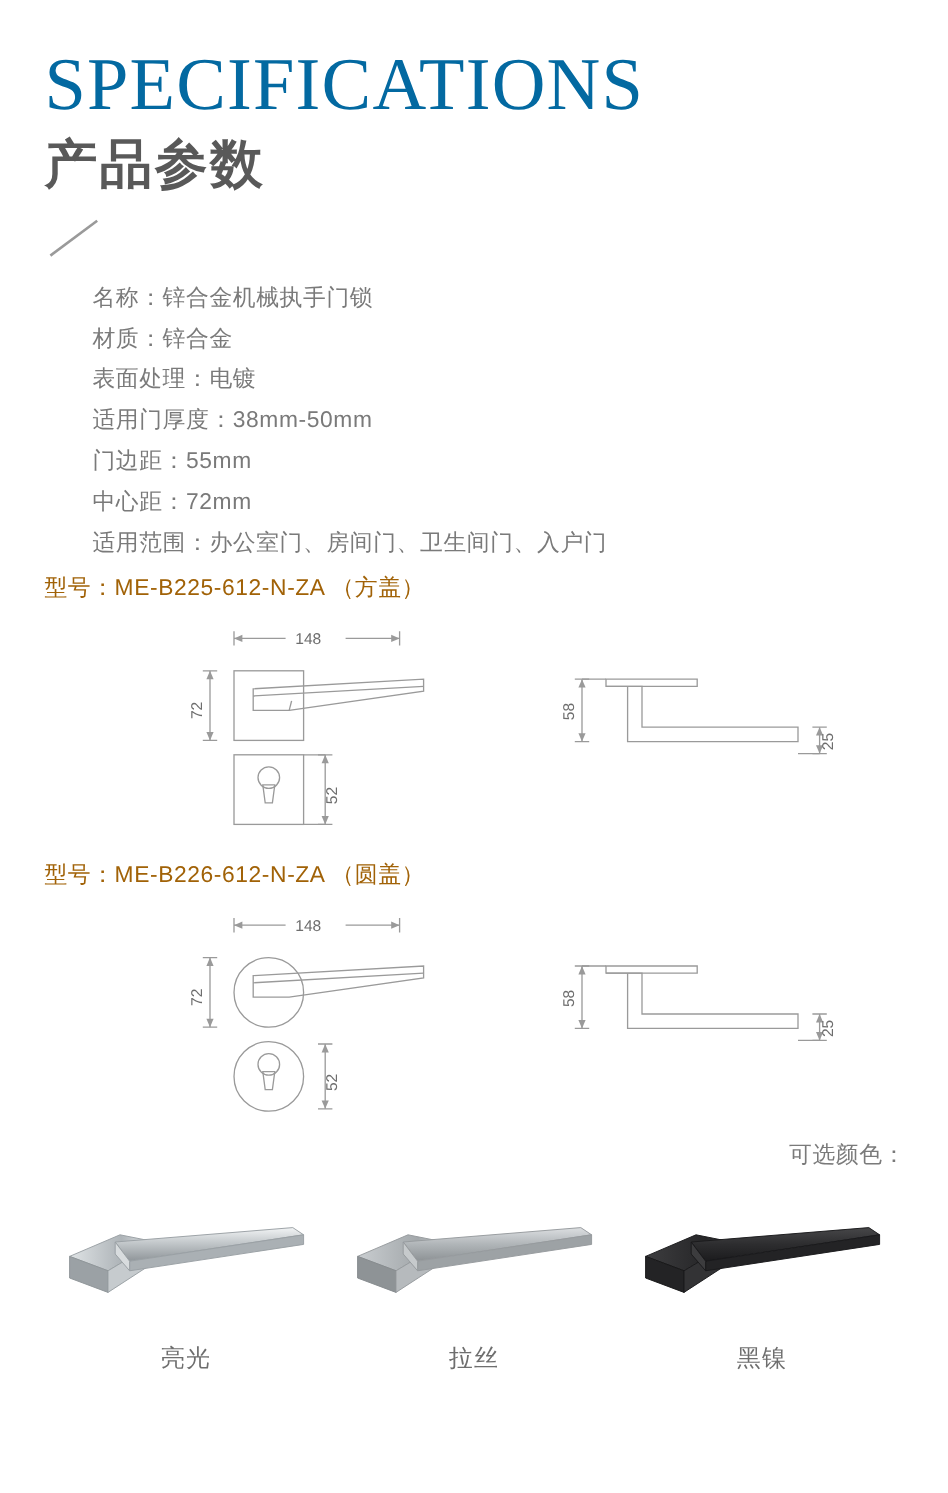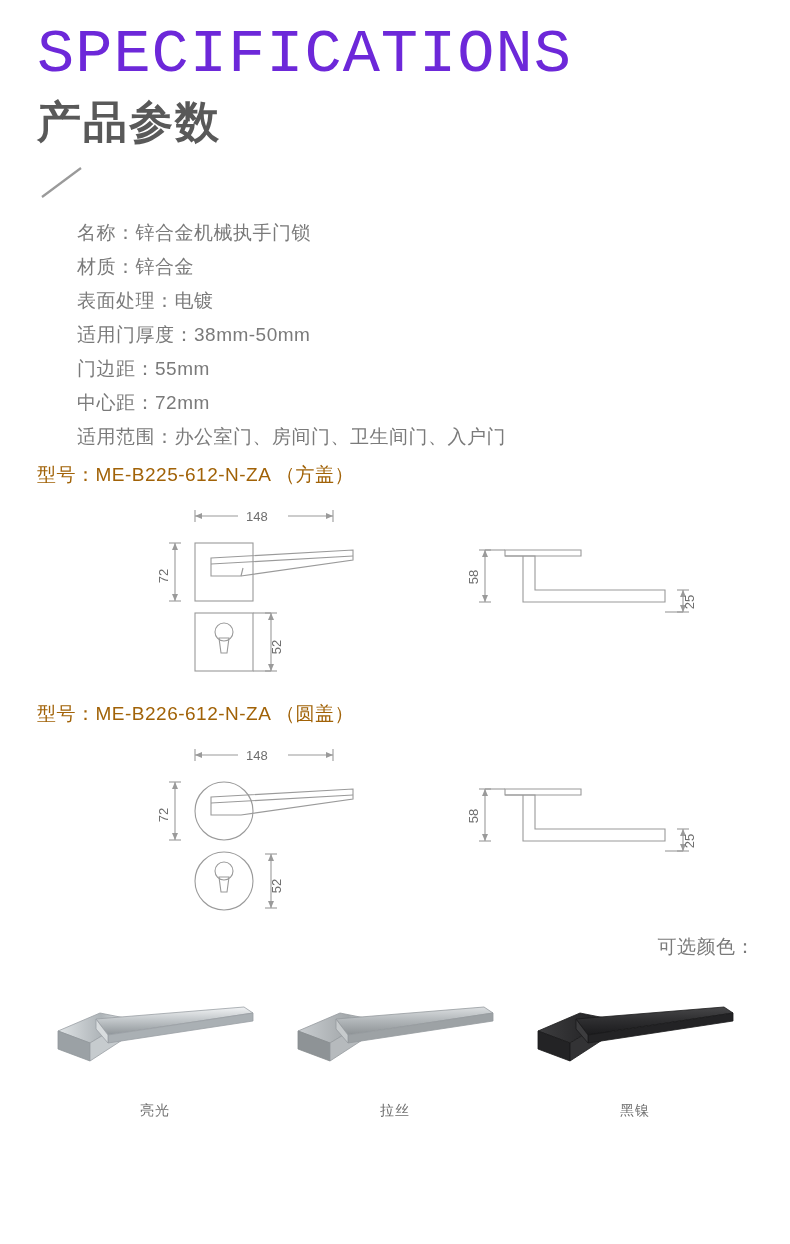--- a/index.html
+++ b/index.html
@@ -22,24 +22,24 @@
     height: 1244px;
     box-sizing: border-box;
     padding: 0 35px;
   }
 
   
   .title-en {
     font-size: 62px;
     line-height: 1.0;
     letter-spacing: 1px;
-    color: #6d28d9;
+    color: #0369a1;
     font-weight: 300;
-    margin: 24px 0 0 2px;
-    font-family: Liberation Mono, monospace;
+    margin: 40px 0 0 2px;
+    font-family: Liberation Serif, serif;
   }
   .title-cn {
     font-size: 44px;
     line-height: 1.0;
     color: #595959;
     font-weight: bold;
     margin: 14px 0 0 2px;
     letter-spacing: 2px;
   }
   .slash {
@@ -98,21 +98,21 @@
     width: 240px;
     text-align: center;
   }
   .swatch-img {
     height: 110px;
     display: flex;
     align-items: center;
     justify-content: center;
   }
   .swatch-name {
-    font-size: 14px;
+    font-size: 20px;
     color: #6e6e6e;
     margin-top: 22px;
     letter-spacing: 1px;
   }
 </style>
 </head>
 <body>
 
 <div class="page">
 

